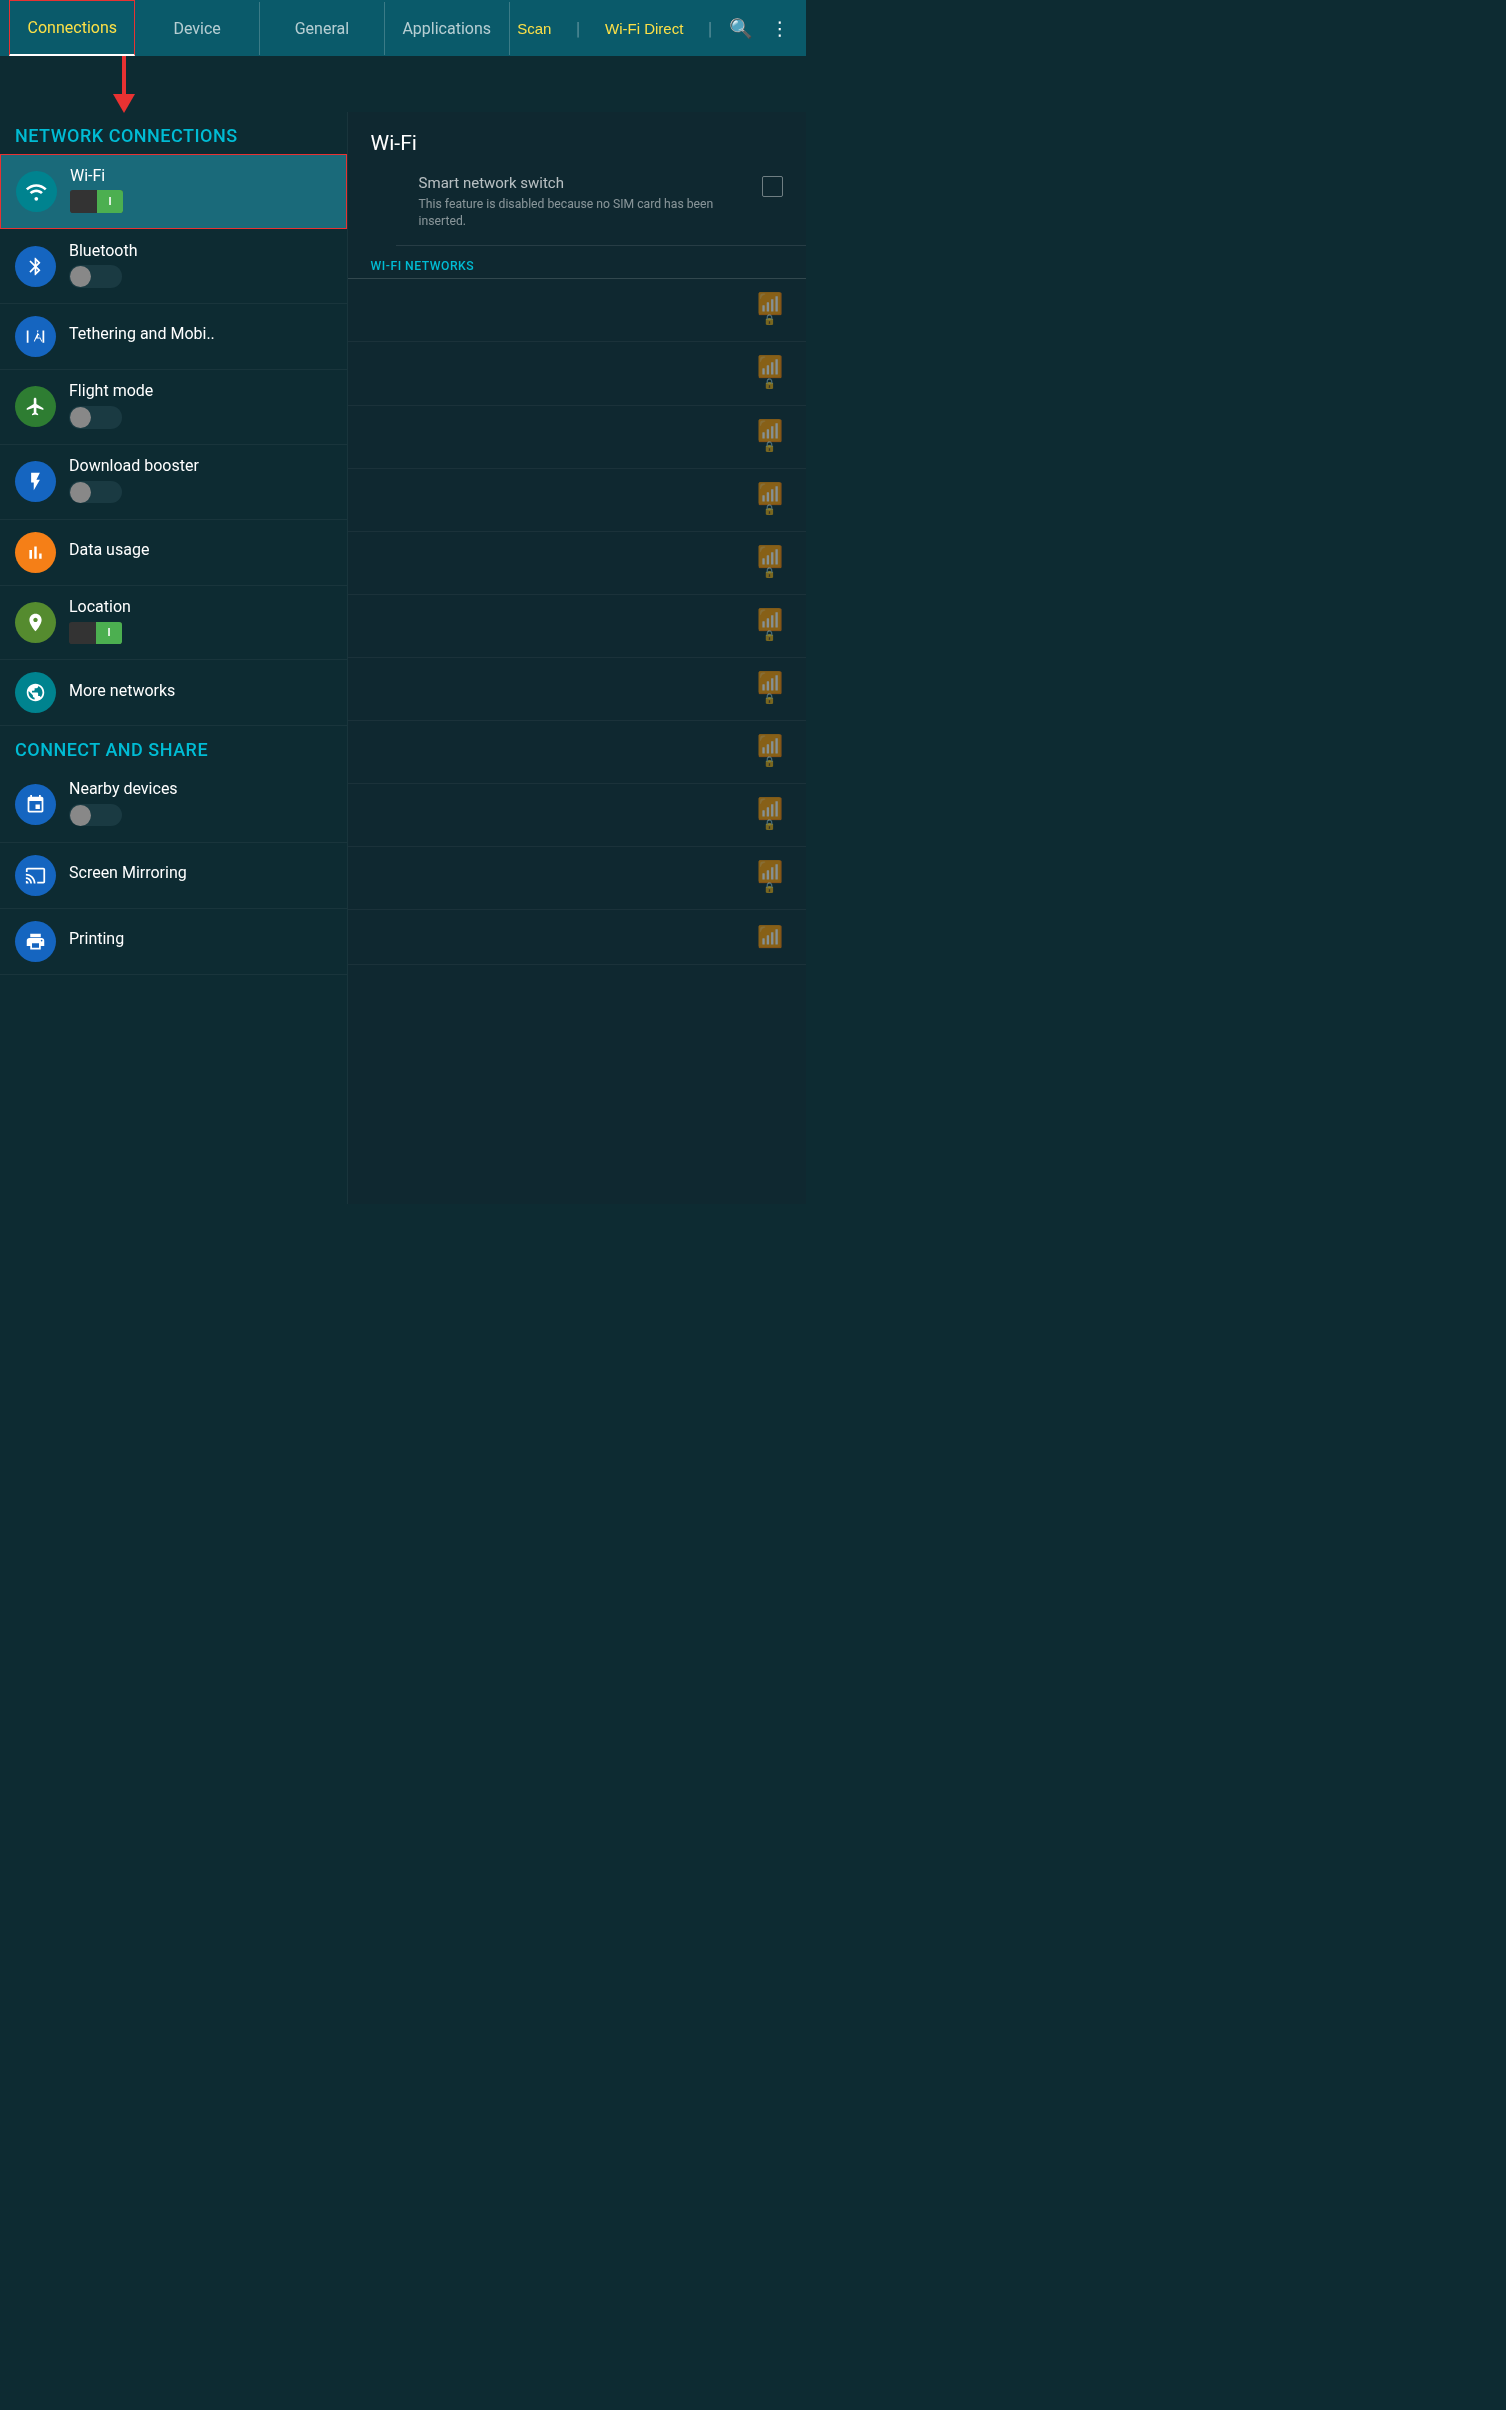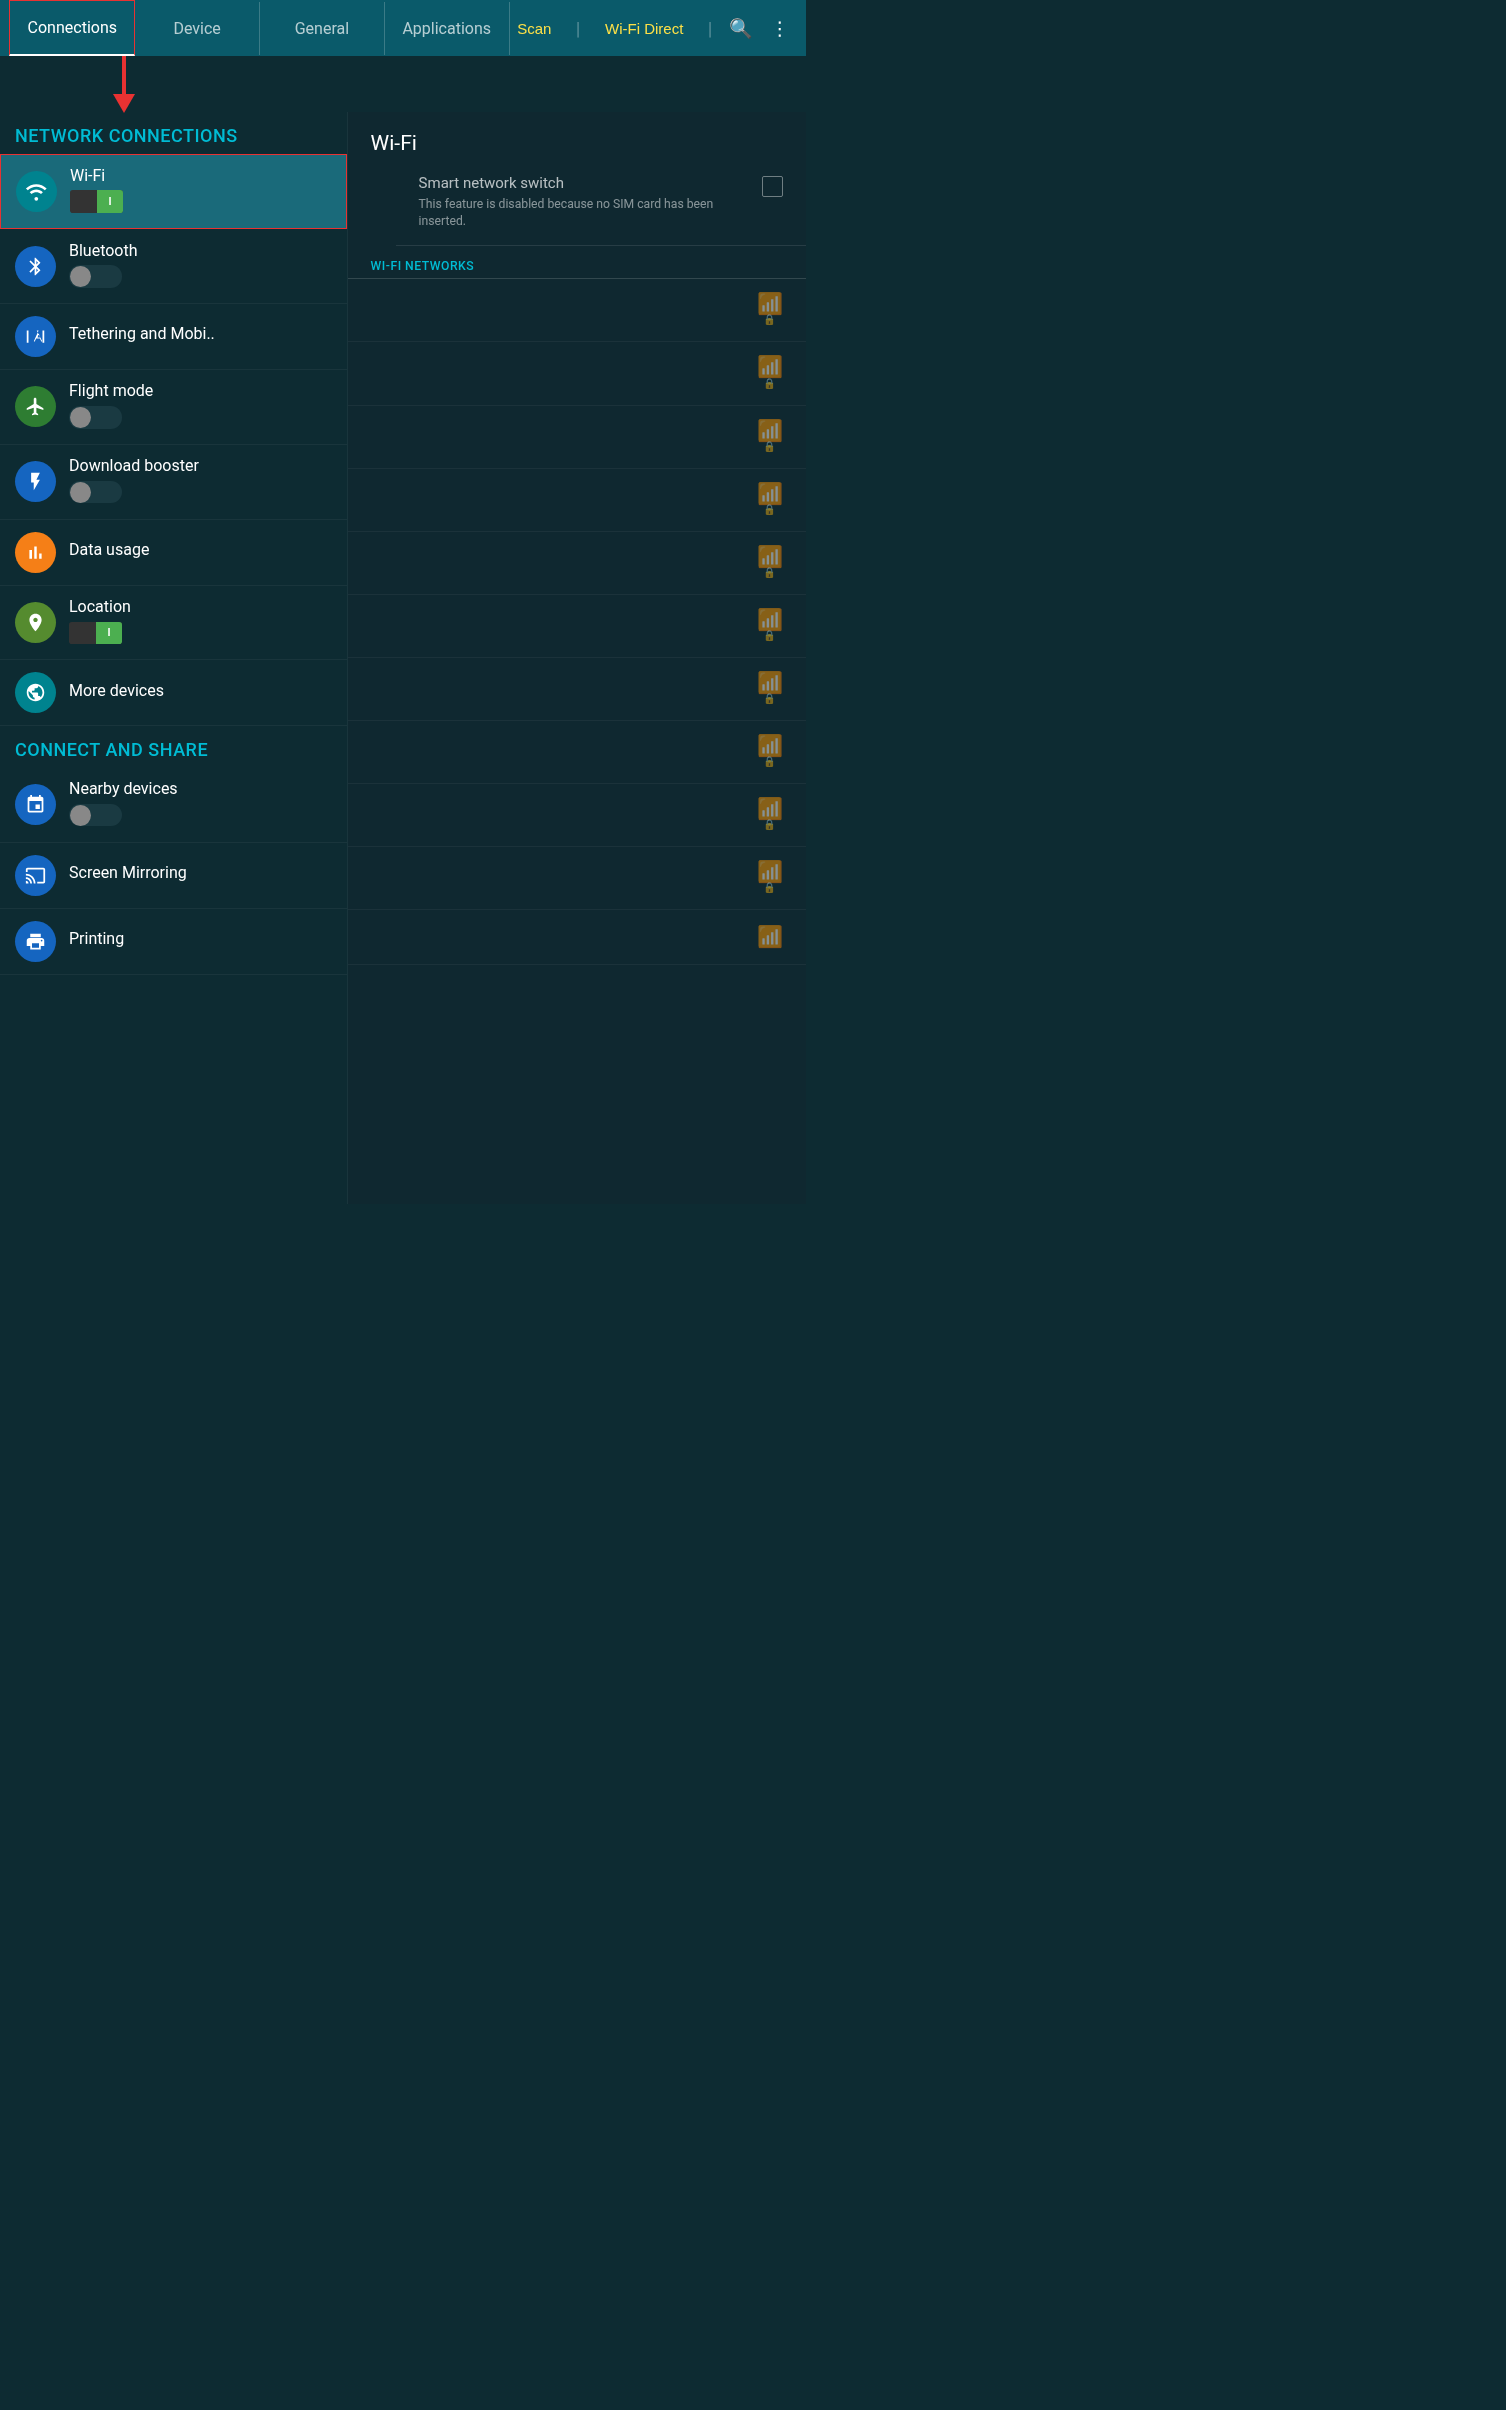--- a/index.html
+++ b/index.html
@@ -24,21 +24,21 @@
       flex: 1;
       text-align: center;
       font-size: 16px;
       color: rgba(255,255,255,0.7);
       cursor: pointer;
       padding: 17px 0;
       border-right: 0.9px solid rgba(255,255,255,0.2);
     }
     .tab:last-child { border-right: none; }
     .tab.active {
-      color: #ffffff;
+      color: #fde047;
       border-bottom: 2.8px solid #fff;
     }
     .top-right-icons {
       display: flex;
       align-items: center;
       gap: 17px;
       padding-right: 7.5px;
     }
     .icon-btn {
       color: #fff;
@@ -403,21 +403,21 @@
       </div>
     </div>
 
     <div class="menu-item">
       <div class="menu-icon icon-teal">
         <svg width="21" height="21" viewBox="0 0 24 24" fill="white">
           <path d="M12 2C6.48 2 2 6.48 2 12s4.48 10 10 10 10-4.48 10-10S17.52 2 12 2zm-1 17.93c-3.95-.49-7-3.85-7-7.93 0-.62.08-1.21.21-1.79L9 15v1c0 1.1.9 2 2 2v1.93zm6.9-2.54c-.26-.81-1-1.39-1.9-1.39h-1v-3c0-.55-.45-1-1-1H8v-2h2c.55 0 1-.45 1-1V7h2c1.1 0 2-.9 2-2v-.41c2.93 1.19 5 4.06 5 7.41 0 2.08-.8 3.97-2.1 5.39z"></path>
         </svg>
       </div>
       <div class="menu-content">
-        <div class="menu-label">More devices</div>
+        <div class="menu-label">More networks</div>
       </div>
     </div>
 
     <div class="section-header">CONNECT AND SHARE</div>
 
     <div class="menu-item">
       <div class="menu-icon icon-blue">
         <svg width="21" height="21" viewBox="0 0 24 24" fill="white">
           <path d="M17 12h-5v5h5v-5zM16 1v2H8V1H6v2H5c-1.11 0-1.99.9-1.99 2L3 19c0 1.1.89 2 2 2h14c1.1 0 2-.9 2-2V5c0-1.1-.9-2-2-2h-1V1h-2zm3 18H5V8h14v11z"></path>
         </svg>

